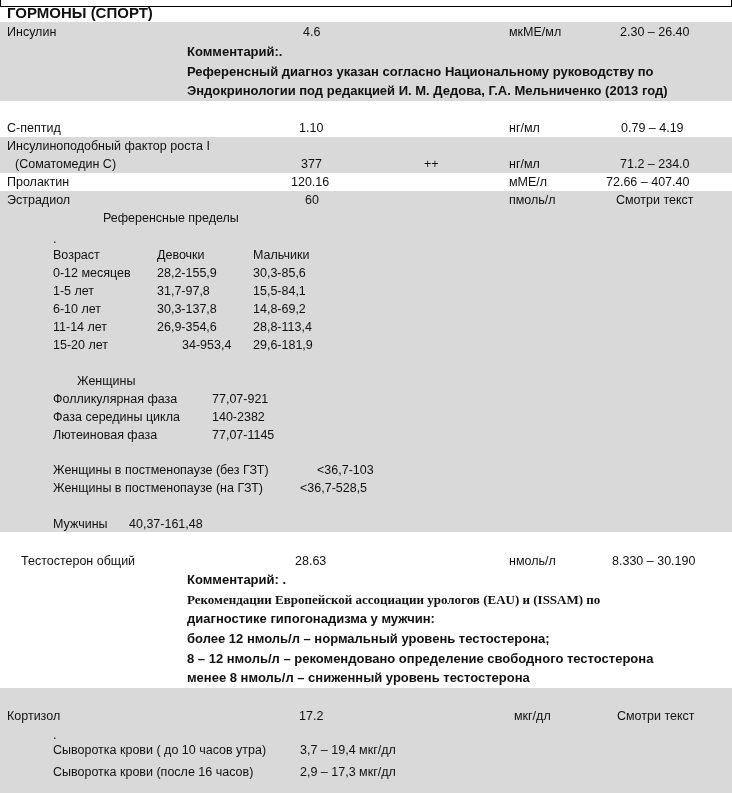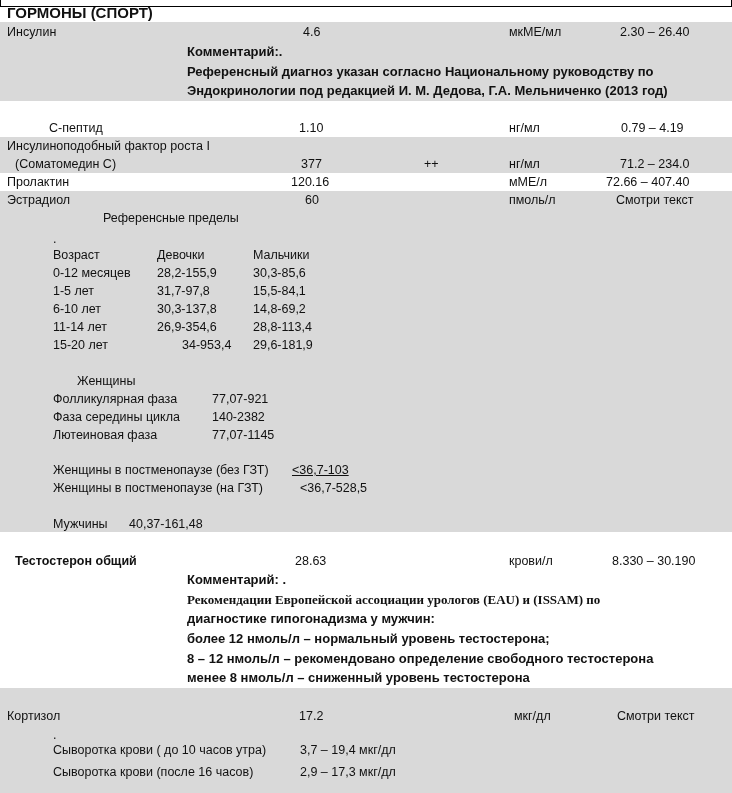--- a/index.html
+++ b/index.html
@@ -30,21 +30,21 @@
   <div class="abs" style="left:7px;top:25px;">Инсулин</div>
   <div class="abs" style="left:303px;top:25px;">4.6</div>
   <div class="abs" style="left:509px;top:25px;">мкМЕ/мл</div>
   <div class="abs" style="left:620px;top:25px;">2.30 – 26.40</div>
   <div class="abs cmt" style="left:187px;top:44px;">Комментарий:.</div>
   <div class="abs cmt" style="left:187px;top:64px;">Референсный диагноз указан согласно Национальному руководству по</div>
   <div class="abs cmt" style="left:187px;top:83px;">Эндокринологии под редакцией И. М. Дедова, Г.А. Мельниченко (2013 год)</div>
 </div>
 
 <div>
-  <div class="abs" style="left:7px;top:121px;margin-left:42px;">С-пептид</div>
+  <div class="abs" style="left:7px;top:121px;">С-пептид</div>
   <div class="abs" style="left:299px;top:121px;">1.10</div>
   <div class="abs" style="left:509px;top:121px;">нг/мл</div>
   <div class="abs" style="left:621px;top:121px;">0.79 – 4.19</div>
 </div>
 
 <div>
   <div class="abs" style="left:7px;top:139px;">Инсулиноподобный фактор роста I</div>
   <div class="abs" style="left:15px;top:157px;">(Соматомедин С)</div>
   <div class="abs" style="left:301px;top:157px;">377</div>
   <div class="abs" style="left:424px;top:157px;">++</div>
@@ -96,32 +96,32 @@
 
   <div class="abs" style="left:53px;top:374px;margin-left:24px;">Женщины</div>
   <div class="abs" style="left:53px;top:392px;">Фолликулярная фаза</div>
   <div class="abs" style="left:212px;top:392px;">77,07-921</div>
   <div class="abs" style="left:53px;top:410px;">Фаза середины цикла</div>
   <div class="abs" style="left:212px;top:410px;">140-2382</div>
   <div class="abs" style="left:53px;top:428px;">Лютеиновая фаза</div>
   <div class="abs" style="left:212px;top:428px;">77,07-1145</div>
 
   <div class="abs" style="left:53px;top:463px;">Женщины в постменопаузе (без ГЗТ)</div>
-  <div class="abs" style="left:292px;top:463px;text-decoration:underline;">&lt;36,7-103</div>
+  <div class="abs" style="left:317px;top:463px;">&lt;36,7-103</div>
   <div class="abs" style="left:53px;top:481px;">Женщины в постменопаузе (на ГЗТ)</div>
   <div class="abs" style="left:300px;top:481px;">&lt;36,7-528,5</div>
 
   <div class="abs" style="left:53px;top:517px;">Мужчины</div>
   <div class="abs" style="left:129px;top:517px;">40,37-161,48</div>
 </div>
 
 <div>
-  <div class="abs" style="left:15px;top:554px;font-weight:bold;">Тестостерон общий</div>
+  <div class="abs" style="left:21px;top:554px;">Тестостерон общий</div>
   <div class="abs" style="left:295px;top:554px;">28.63</div>
-  <div class="abs" style="left:509px;top:554px;">крови/л</div>
+  <div class="abs" style="left:509px;top:554px;">нмоль/л</div>
   <div class="abs" style="left:612px;top:554px;">8.330 – 30.190</div>
   <div class="abs cmt" style="left:187px;top:572px;">Комментарий: .</div>
   <div class="abs cmt" style="left:187px;top:592px;font-family:Liberation Serif, serif;">Рекомендации Европейской ассоциации урологов (EAU) и (ISSAM) по</div>
   <div class="abs cmt" style="left:187px;top:611px;">диагностике гипогонадизма у мужчин:</div>
   <div class="abs cmt" style="left:187px;top:631px;">более 12 нмоль/л – нормальный уровень тестостерона;</div>
   <div class="abs cmt" style="left:187px;top:651px;">8 – 12 нмоль/л – рекомендовано определение свободного тестостерона</div>
   <div class="abs cmt" style="left:187px;top:670px;">менее 8 нмоль/л – сниженный уровень тестостерона</div>
 </div>
 
 <div>

